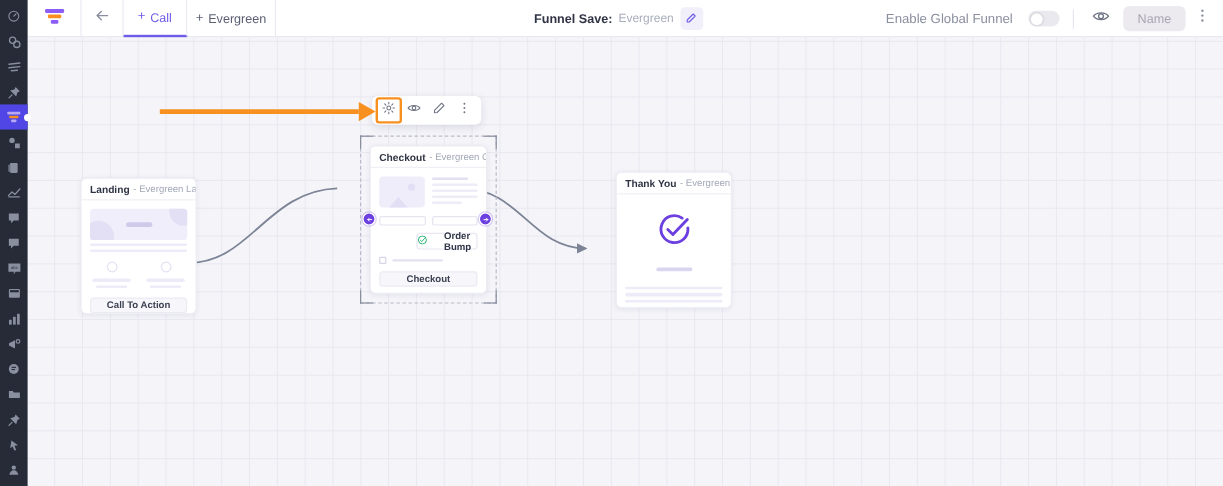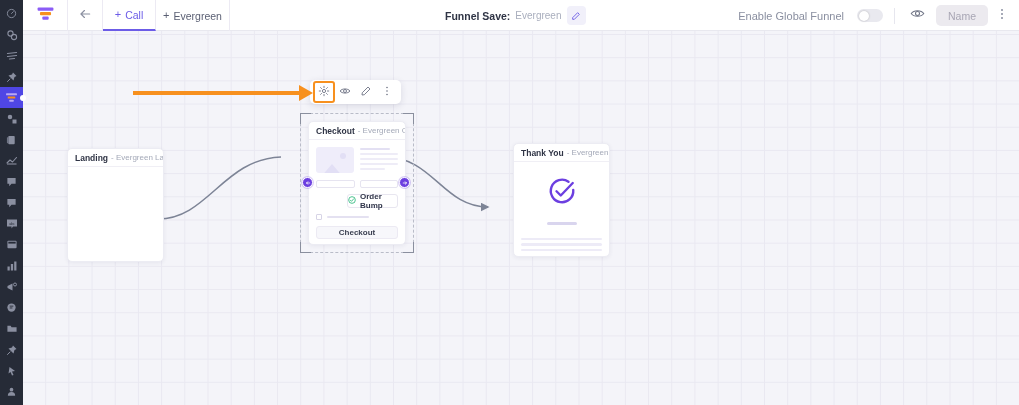--- a/index.html
+++ b/index.html
@@ -185,21 +185,21 @@
     width:6px; height:6px; border-radius:50%; background:#e2dff5;
   }
   #checkout .txtcol { flex:1; display:flex; flex-direction:column; gap:2.6px; padding-top:1px; }
   #checkout .tl { height:2.4px; border-radius:2px; background:#e3e0f3; }
   #checkout .tl.s { background:#eeecf7; }
   .inputs { display:flex; gap: 5px; margin-top: 7px; }
   .inp { flex:1; height: 8px; border: 1px solid #e6e4f0; border-radius: 2px; background:#fff; }
   .bump {
     margin-top: 6px; height: 14px; border-radius: 3px;
     border: 1px solid #e8e6f0; background:#fff;
-    display:flex; align-items:center; justify-content:center; gap:4px;
+    display:flex; align-items:center; justify-content:center; gap:14px;
     font-size: 8px; color: #30354a; font-weight: bold; margin-left: 31px;
   }
   .chkrow { display:flex; align-items:center; gap:5px; margin-top:6px; }
   .chkbox { width: 6px; height: 6px; border: 1px solid #d7d4e6; border-radius:1px; }
   .chkline { flex: 0 0 42px; height: 2.2px; background:#e4e1f1; border-radius:2px; }
   .ckbtn {
     margin-top: 6px; height: 13px; border-radius: 3px;
     border: 1px solid #eceaf3; background: #f7f7fb;
     display:flex; align-items:center; justify-content:center;
     font-size: 8px; color: #3c4152; font-weight: bold;
@@ -497,20 +497,40 @@
           </marker>
         </defs>
         <path d="M 135 188 C 185 188, 200 128, 258 126" fill="none" stroke="#7d8496" stroke-width="1.5"></path>
         <path d="M 362 126 C 410 126, 420 176, 465 176" fill="none" stroke="#7d8496" stroke-width="1.5" marker-end="url(#arrowh)"></path>
       </svg>
 
       <div class="node" id="landing">
         <div class="node-title">
           <span class="nt-main">Landing</span>
           <span class="nt-sub">- Evergreen Lan...</span>
+        </div>
+        <div class="node-body">
+          <div class="hero">
+            <div class="hero-bar"></div>
+          </div>
+          <div class="line" style="width:100%"></div>
+          <div class="line" style="width:100%"></div>
+          <div class="cols">
+            <div class="col">
+              <div class="ring"></div>
+              <div class="line" style="width:90%;margin-top:2px"></div>
+              <div class="line" style="width:70%;margin-top:0"></div>
+            </div>
+            <div class="col">
+              <div class="ring"></div>
+              <div class="line" style="width:90%;margin-top:2px"></div>
+              <div class="line" style="width:70%;margin-top:0"></div>
+            </div>
+          </div>
+          <div class="cta">Call To Action</div>
         </div>
       </div>
 
       <div id="checkout-sel">
         <div class="sel-dash"></div>
         <div class="sel-corner sc-tl"></div>
         <div class="sel-corner sc-tr"></div>
         <div class="sel-corner sc-bl"></div>
         <div class="sel-corner sc-br"></div>
       </div>

